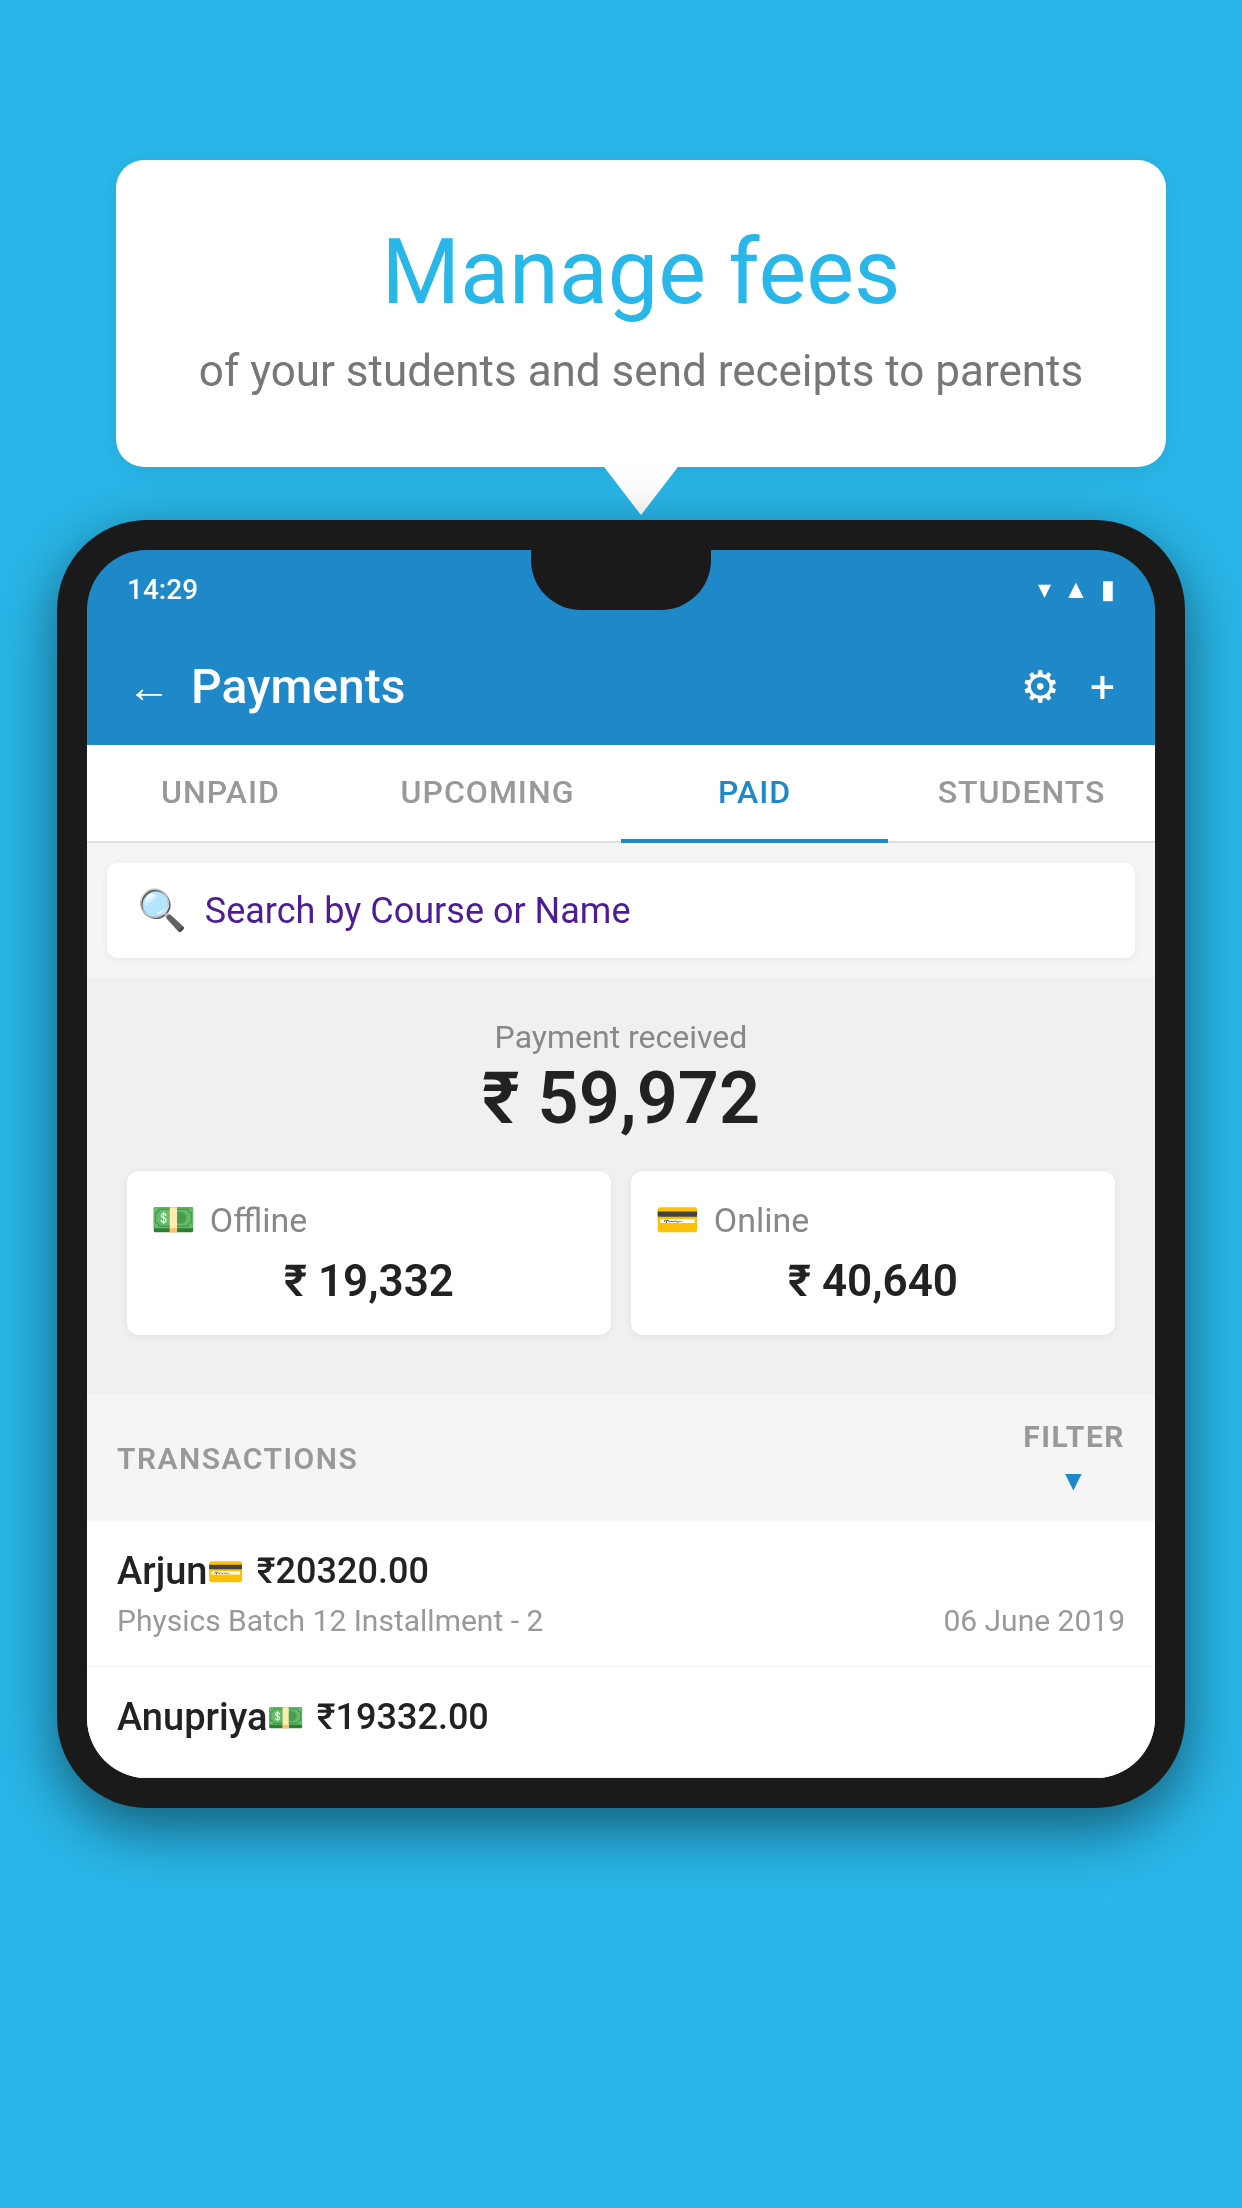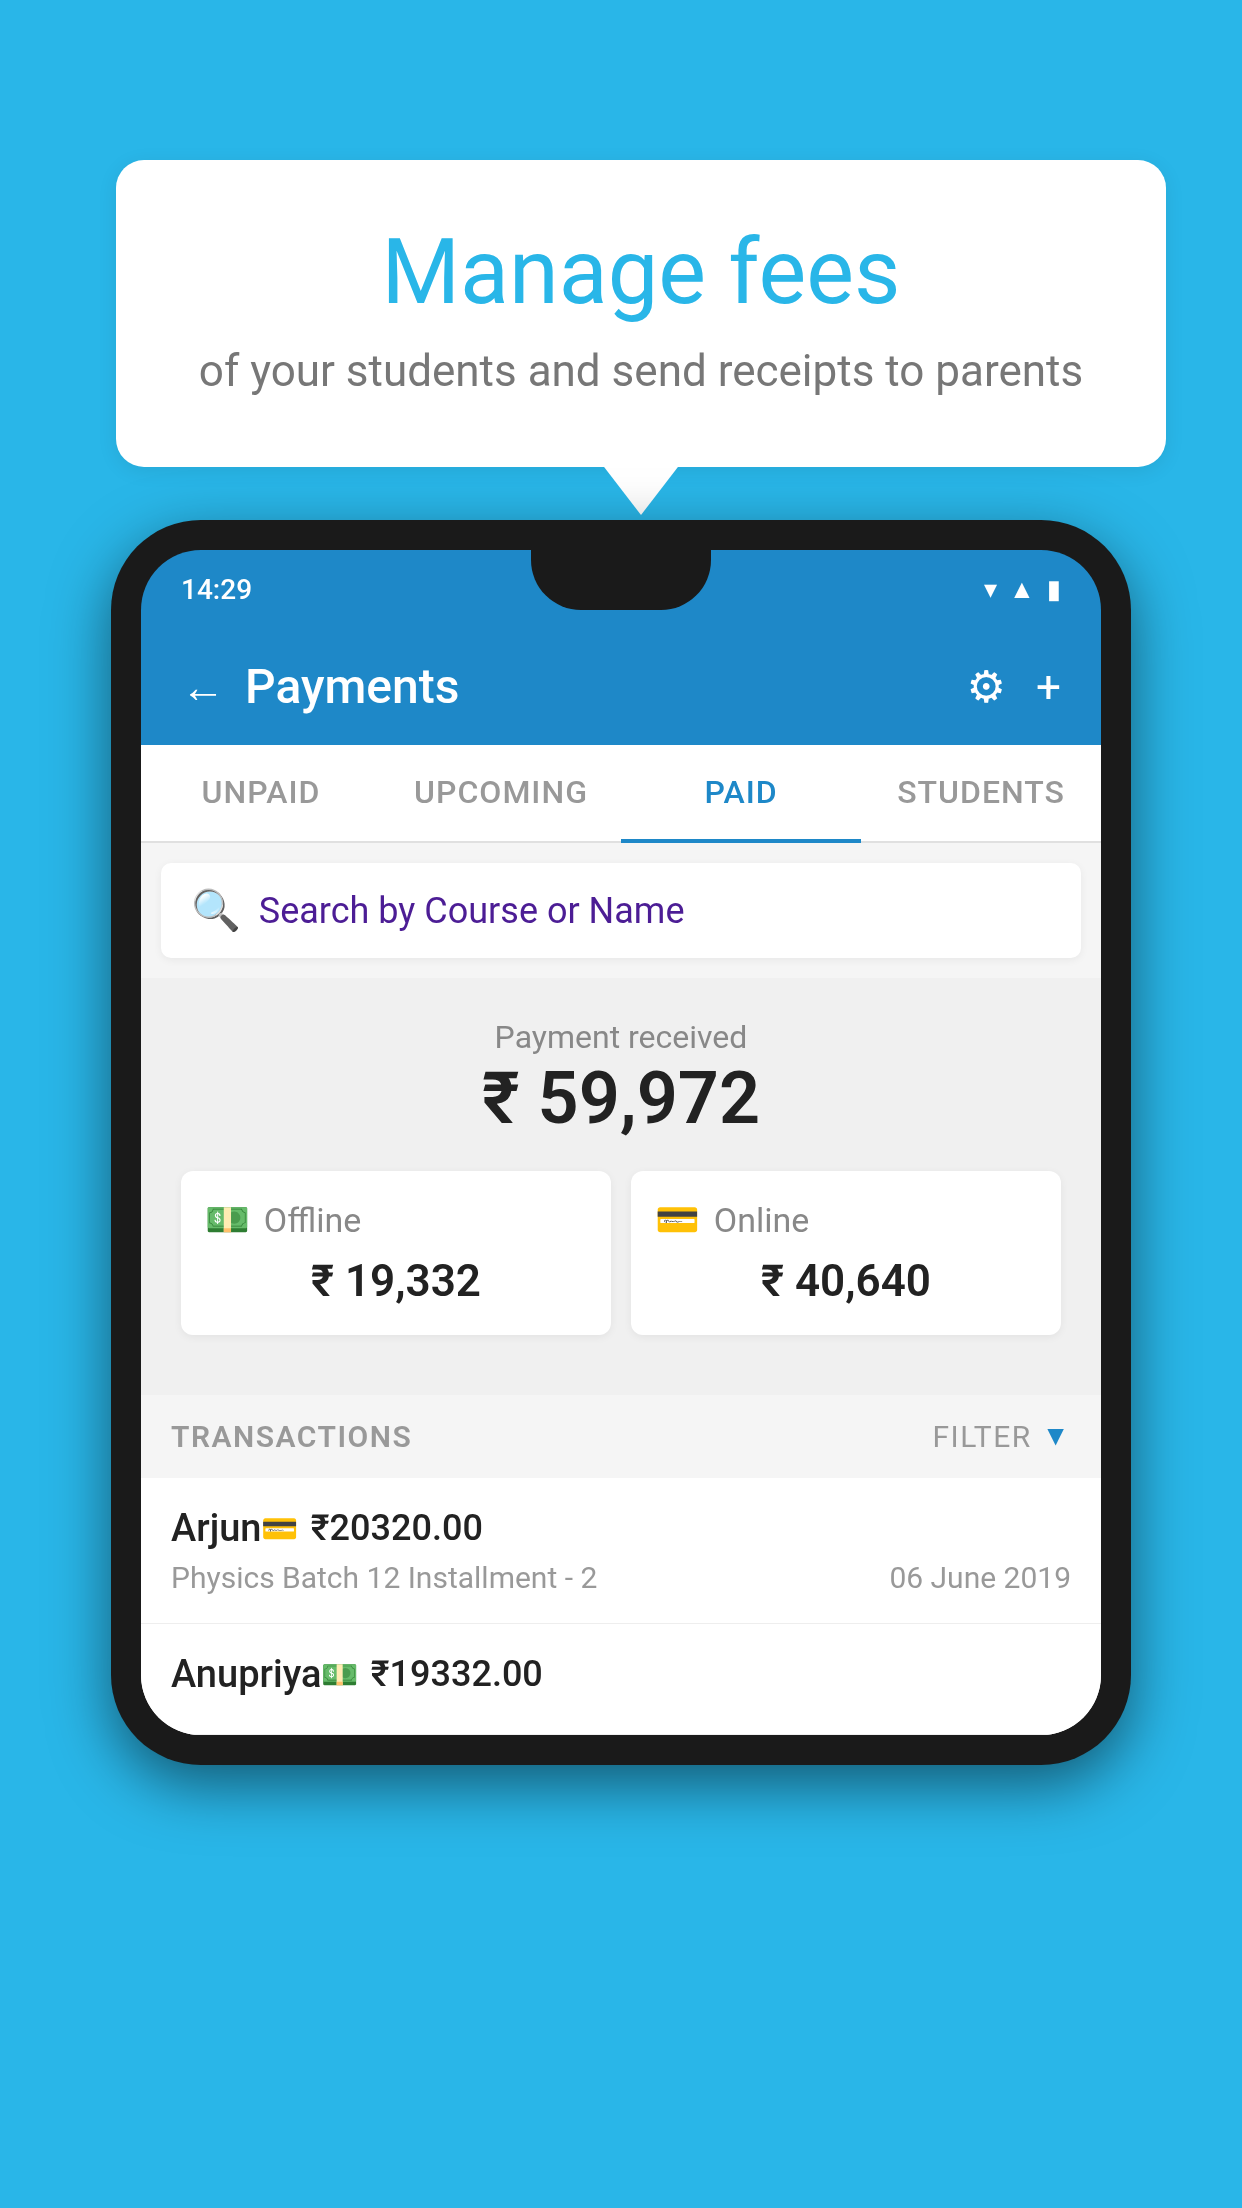--- a/index.html
+++ b/index.html
@@ -50,21 +50,21 @@
       font-size: 44px;
       font-weight: 400;
     }
 
     
     .phone-wrapper {
       position: absolute;
       top: 520px;
       left: 50%;
       transform: translateX(-50%);
-      width: 1020px;
+      width: 1128px;
     }
 
     .phone {
       background: #1a1a1a;
       border-radius: 90px;
       padding: 30px;
       position: relative;
       box-shadow: 0 20px 60px rgba(0,0,0,0.5);
     }
 
@@ -246,26 +246,27 @@
       background: #f5f5f5;
     }
     .transactions-label {
       color: #999;
       font-size: 30px;
       font-weight: 600;
       letter-spacing: 1.5px;
     }
     .filter-btn {
       display: flex;
-      align-items: flex-start;
+      align-items: center;
       gap: 10px;
       color: #999;
       font-size: 30px;
-      font-weight: 400;
+      font-weight: 700;
       letter-spacing: 1.5px;
+      flex-direction: column;
     }
     .filter-icon {
       color: #1e88c8;
       font-size: 28px;
     }
 
     
     .transaction-row {
       background: #fff;
       padding: 28px 30px;

